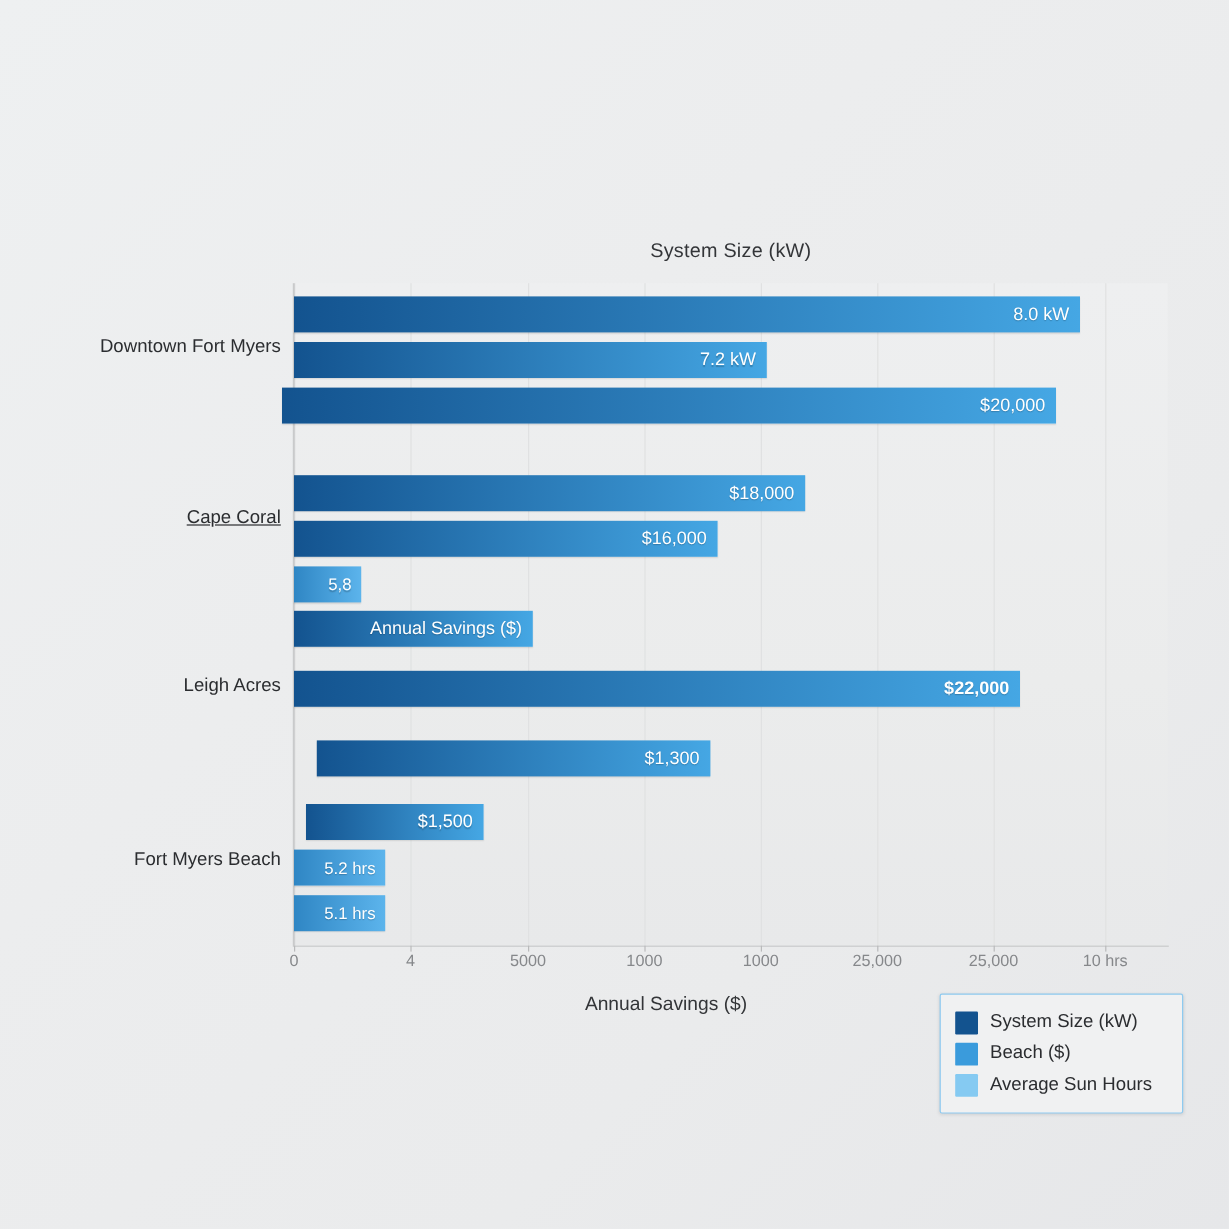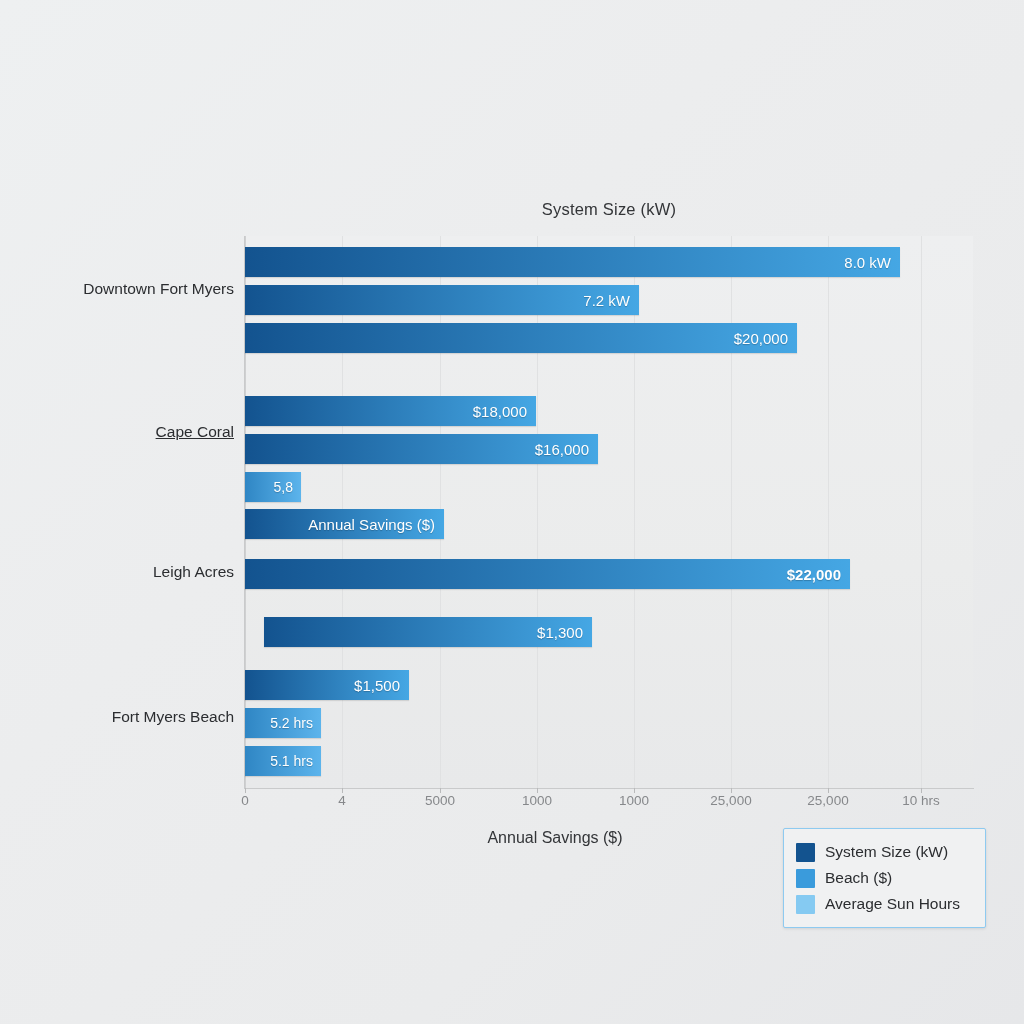--- a/index.html
+++ b/index.html
@@ -180,42 +180,42 @@
       <div class="tickmark" style="left: 828px;"></div>
       <div class="tickmark" style="left: 921px;"></div>
     </div>
   <div id="bars">
       <div class="bar" style="left: 245px; top: 247px; width: 655px; background: linear-gradient(90deg, rgb(19, 83, 143) 0%, rgb(69, 167, 228) 100%);">
         <span class="bar-label">8.0 kW</span>
       </div>
       <div class="bar" style="left: 245px; top: 285px; width: 394px; background: linear-gradient(90deg, rgb(19, 83, 143) 0%, rgb(69, 167, 228) 100%);">
         <span class="bar-label">7.2 kW</span>
       </div>
-      <div class="bar" style="left: 245px; top: 323px; width: 552px; background: linear-gradient(90deg, rgb(19, 83, 143) 0%, rgb(69, 167, 228) 100%);">
+      <div class="bar" style="left: 235px; top: 323px; width: 645px; background: linear-gradient(90deg, rgb(19, 83, 143) 0%, rgb(69, 167, 228) 100%);">
         <span class="bar-label">$20,000</span>
       </div>
-      <div class="bar" style="left: 245px; top: 396px; width: 291px; background: linear-gradient(90deg, rgb(19, 83, 143) 0%, rgb(69, 167, 228) 100%); padding-left: 12px;">
+      <div class="bar" style="left: 245px; top: 396px; width: 426px; background: linear-gradient(90deg, rgb(19, 83, 143) 0%, rgb(69, 167, 228) 100%); padding-left: 12px;">
         <span class="bar-label">$18,000</span>
       </div>
       <div class="bar" style="left: 245px; top: 434px; width: 353px; background: linear-gradient(90deg, rgb(19, 83, 143) 0%, rgb(69, 167, 228) 100%);">
         <span class="bar-label">$16,000</span>
       </div>
       <div class="bar small" style="left: 245px; top: 472px; width: 56px; background: linear-gradient(90deg, rgb(47, 134, 196) 0%, rgb(92, 180, 236) 100%);">
         <span class="bar-label">5,8</span>
       </div>
       <div class="bar" style="left: 245px; top: 509px; width: 199px; background: linear-gradient(90deg, rgb(19, 83, 143) 0%, rgb(69, 167, 228) 100%);">
         <span class="bar-label">Annual Savings ($)</span>
       </div>
       <div class="bar" style="left: 245px; top: 559px; width: 605px; background: linear-gradient(90deg, rgb(19, 83, 143) 0%, rgb(69, 167, 228) 100%); font-weight: bold;">
         <span class="bar-label">$22,000</span>
       </div>
       <div class="bar" style="left: 245px; top: 617px; width: 328px; background: linear-gradient(90deg, rgb(19, 83, 143) 0%, rgb(69, 167, 228) 100%); margin-left: 19px;">
         <span class="bar-label">$1,300</span>
       </div>
-      <div class="bar" style="left: 245px; top: 670px; width: 164px; background: linear-gradient(90deg, rgb(19, 83, 143) 0%, rgb(69, 167, 228) 100%);">
+      <div class="bar" style="left: 255px; top: 670px; width: 148px; background: linear-gradient(90deg, rgb(19, 83, 143) 0%, rgb(69, 167, 228) 100%);">
         <span class="bar-label">$1,500</span>
       </div>
       <div class="bar small" style="left: 245px; top: 708px; width: 76px; background: linear-gradient(90deg, rgb(47, 134, 196) 0%, rgb(92, 180, 236) 100%);">
         <span class="bar-label">5.2 hrs</span>
       </div>
       <div class="bar small" style="left: 245px; top: 746px; width: 76px; background: linear-gradient(90deg, rgb(47, 134, 196) 0%, rgb(92, 180, 236) 100%);">
         <span class="bar-label">5.1 hrs</span>
       </div>
     </div>
   <div id="cat-labels">

